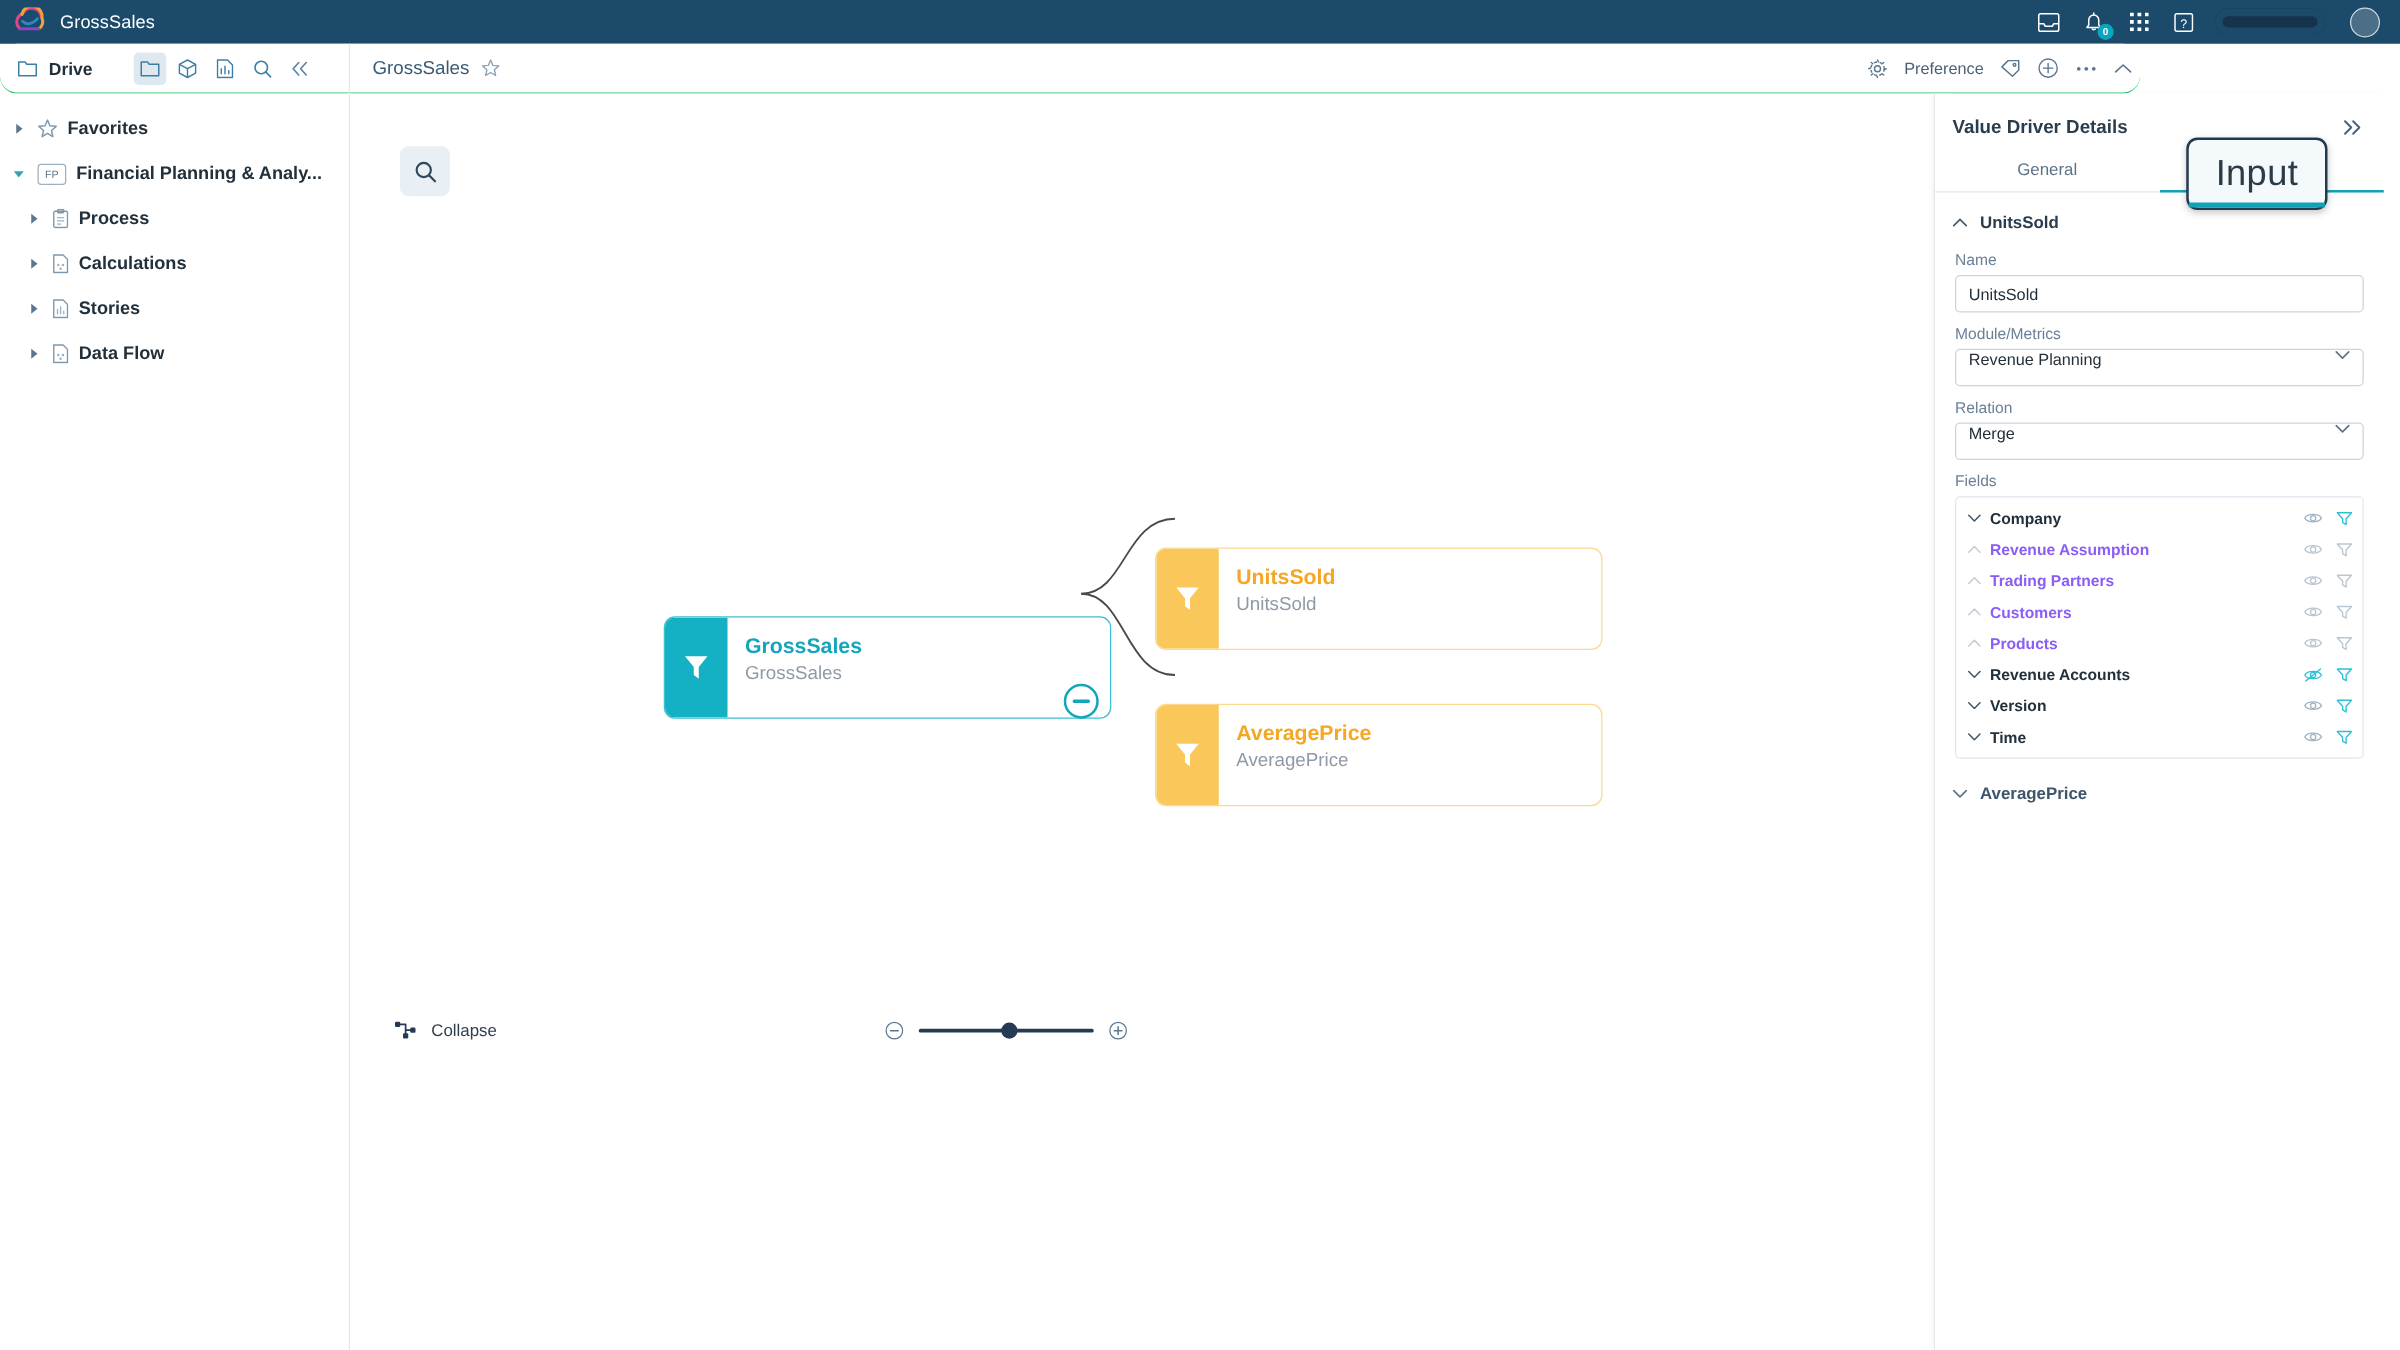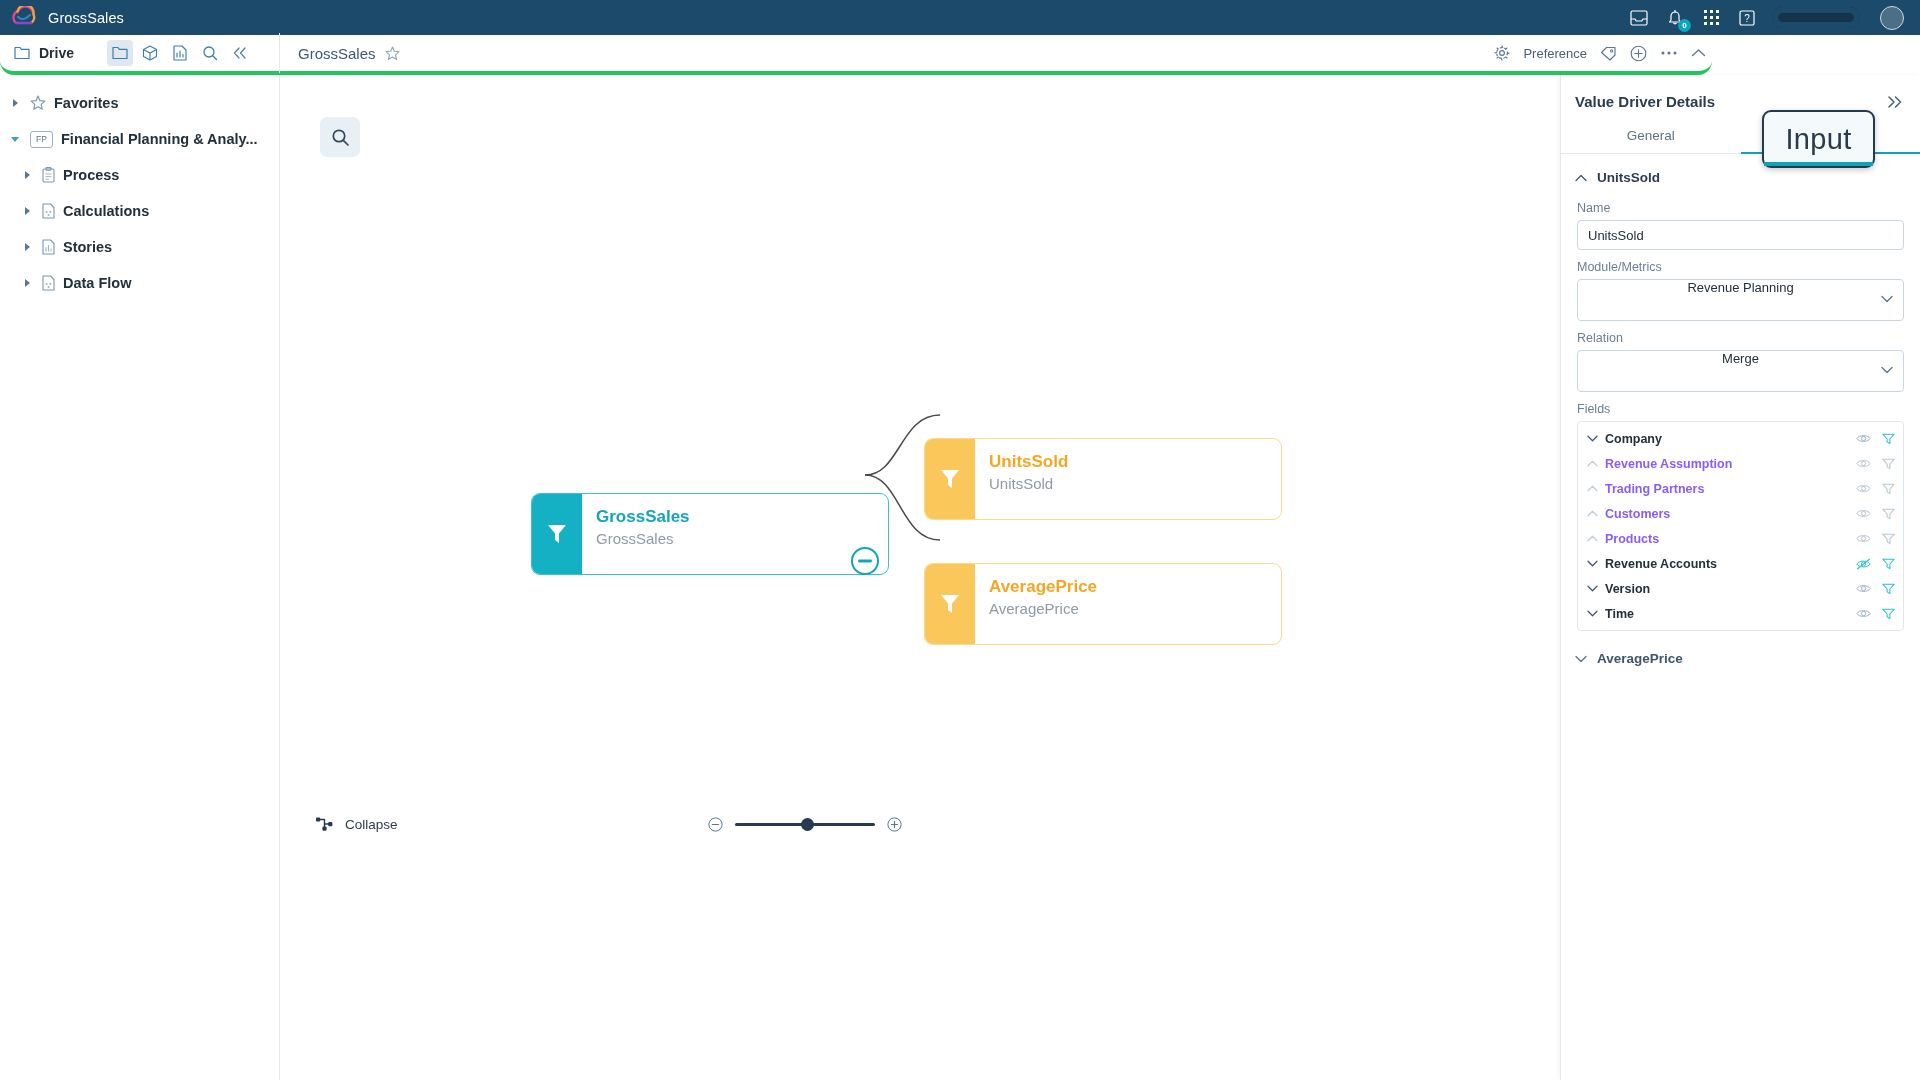--- a/index.html
+++ b/index.html
@@ -38,21 +38,21 @@
   }
   .avatar-circle {
     width:24px;height:24px;border-radius:50%;
     border:1.5px solid #cfd8de; background:#4a6f87;
     margin-left:6px; cursor:pointer;
   }
 
   
   .subheader {
     position:absolute; top:35px; left:0; width:1712px; height:40px;
-    background:#ffffff; border-bottom:4px solid #22c55e;
+    background:#ffffff; border-bottom:1px solid #22c55e;
     display:flex; align-items:center;border-radius:14px;
   }
   .drive-block {
     width:280px; height:40px; display:flex; align-items:center;
     padding-left:14px; gap:9px; border-right:1px solid #e3e8ed;
   }
   .drive-label { font-size:14px; font-weight:bold; color:#22303b; }
   .drive-tools { display:flex; align-items:center; gap:4px; margin-left:24px; }
   .dt-btn {
     width:26px;height:26px;border-radius:4px;
@@ -122,21 +122,21 @@
     display:flex; align-items:center;
   }
   .collapse-btn { display:flex;align-items:center;gap:12px;margin-left:36px;cursor:pointer; }
   .collapse-text { font-size:13.5px; color:#2e3e4d; }
   .zoom-group { display:flex; align-items:center; gap:12px; margin-left:310px; }
   .zoom-track { width:140px;height:3px;background:#243b53;border-radius:2px;position:relative; cursor:pointer;}
   .zoom-thumb { position:absolute; left:66px; top:-5px; width:13px;height:13px;border-radius:50%;background:#243b53; }
 
   
   .rpanel {
-    position:absolute; top:75px; right:0; width:360px; height:1005px;
+    position:absolute; top:75px; right:13px; width:360px; height:1005px;
     background:#fff; border-left:1px solid #e3e8ed;
     box-shadow:-2px 0 5px rgba(0,0,0,.04);
   }
   .rp-header { display:flex;align-items:center; padding:18px 16px 12px 14px; }
   .rp-title { font-size:15px; font-weight:bold; color:#2a3d4f; }
   .rp-collapse { margin-left:auto; cursor:pointer; color:#53708b; font-size:16px; }
   .rp-tabs { display:flex; border-bottom:1px solid #e3e8ed; position:relative; }
   .rp-tab {
     flex:1; text-align:center; font-size:13.5px; color:#5c7casting;
     color:#5c7386; padding:6px 0 10px; cursor:pointer;
@@ -155,24 +155,23 @@
   .loupe-underline { position:absolute; left:0; bottom:0; width:100%; height:4px; background:#12a2b8; }
 
   .section-row { display:flex; align-items:center; gap:10px; padding:16px 14px 6px; cursor:pointer; }
   .section-name { font-size:13.5px; font-weight:bold; color:#2a3d4f; }
   .fld-label { font-size:12.5px; color:#6b8096; padding:10px 16px 5px; }
   .fld-input {
     margin:0 16px; height:30px; border:1px solid #c9d6e0; border-radius:4px;
     display:flex; align-items:center; padding:0 10px; font-size:13px; color:#22303b;
   }
   .fld-select {
-    margin:0 16px; height:42px; border:1px solid #c9d6e0; border-radius:4px;
-    display:flex; align-items:center; padding:0 10px; font-size:13px; color:#22303b;
+    margin:0 16px; height:30px; border:1px solid #c9d6e0; border-radius:4px;
+    display:flex; padding:0 10px; font-size:13px; color:#22303b;
     cursor:pointer;
-    flex-direction:column;
   }
   .fld-select .chev { margin-left:auto; color:#5c7386; }
   .fields-box {
     margin:0 16px; border:1px solid #dfe7ee; border-radius:4px; padding:4px 0;
   }
   .field-row {
     display:flex; align-items:center; height:25px; padding:0 8px 0 9px;
     font-size:12.5px; gap:7px; cursor:pointer;
   }
   .field-row .fname { color:#22303b; font-weight:bold; }

